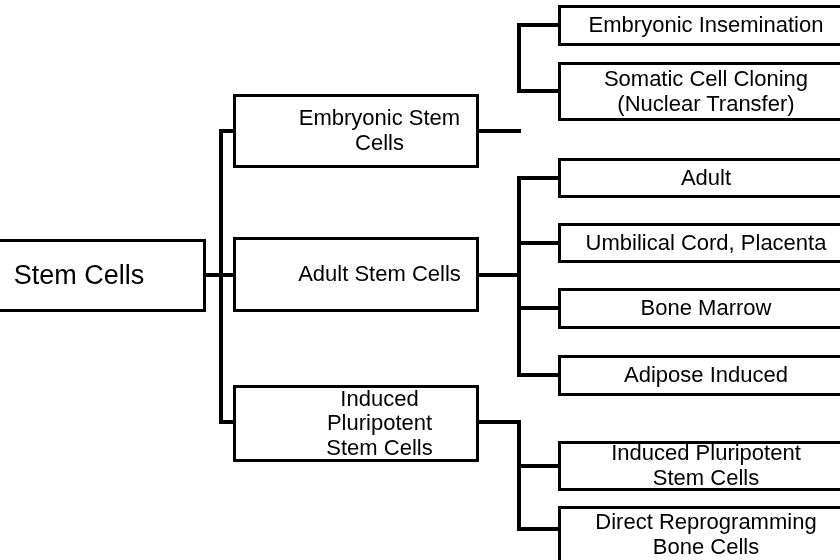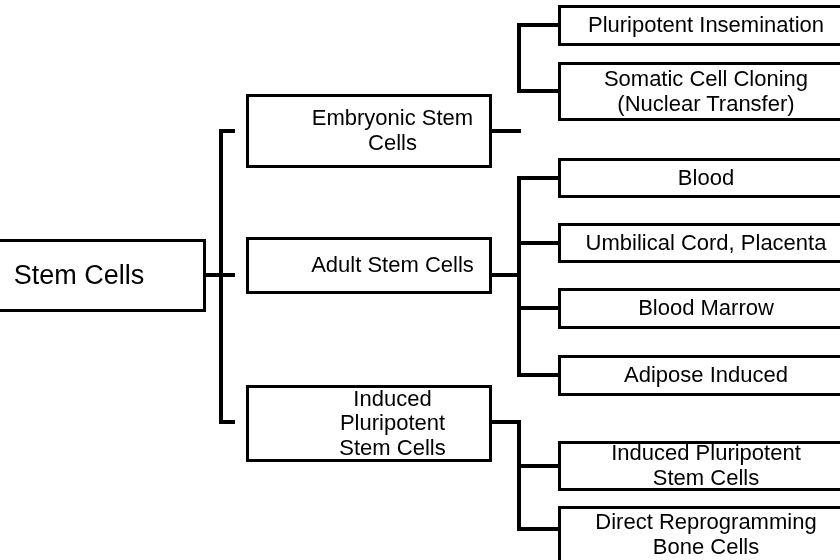--- a/index.html
+++ b/index.html
@@ -36,27 +36,27 @@
   
   #node-root {
     left: -48px;
     top: 239px;
     width: 254px;
     height: 73px;
     font-size: 27px;
   }
   
   .level2 {
-    left: 246px;
+    left: 233px;
     width: 246px;
     font-size: 22px;
     padding-left: 47px;
   }
   #node-esc  { top: 94px;  height: 74px; }
-  #node-asc  { top: 237px; height: 57px; }
+  #node-asc  { top: 237px; height: 75px; }
   #node-ipsc { top: 385px; height: 77px; }
   
   .level3 {
     left: 558px;
     width: 296px;
     font-size: 22px;
   }
   #node-ai   { top: 5px;   height: 41px; }
   #node-scc  { top: 62px;  height: 59px; }
   #node-blood{ top: 158px; height: 40px; }
@@ -116,35 +116,35 @@
   </div>
   <div class="node level2" id="node-asc">
     <span class="node-label">Adult Stem Cells</span>
   </div>
   <div class="node level2" id="node-ipsc">
     <span class="node-label">Induced Pluripotent
 Stem Cells</span>
   </div>
 
   <div class="node level3" id="node-ai">
-    <span class="node-label">Pluripotent Insemination</span>
+    <span class="node-label">Embryonic Insemination</span>
   </div>
   <div class="node level3" id="node-scc">
     <span class="node-label">Somatic Cell Cloning
 (Nuclear Transfer)</span>
   </div>
 
   <div class="node level3" id="node-blood">
-    <span class="node-label">Blood</span>
+    <span class="node-label">Adult</span>
   </div>
   <div class="node level3" id="node-ucp">
     <span class="node-label">Umbilical Cord, Placenta</span>
   </div>
   <div class="node level3" id="node-bm">
-    <span class="node-label">Blood Marrow</span>
+    <span class="node-label">Bone Marrow</span>
   </div>
   <div class="node level3" id="node-at">
     <span class="node-label">Adipose Induced</span>
   </div>
 
   <div class="node level3" id="node-ipsc2">
     <span class="node-label">Induced Pluripotent
 Stem Cells</span>
   </div>
   <div class="node level3" id="node-drsc">

